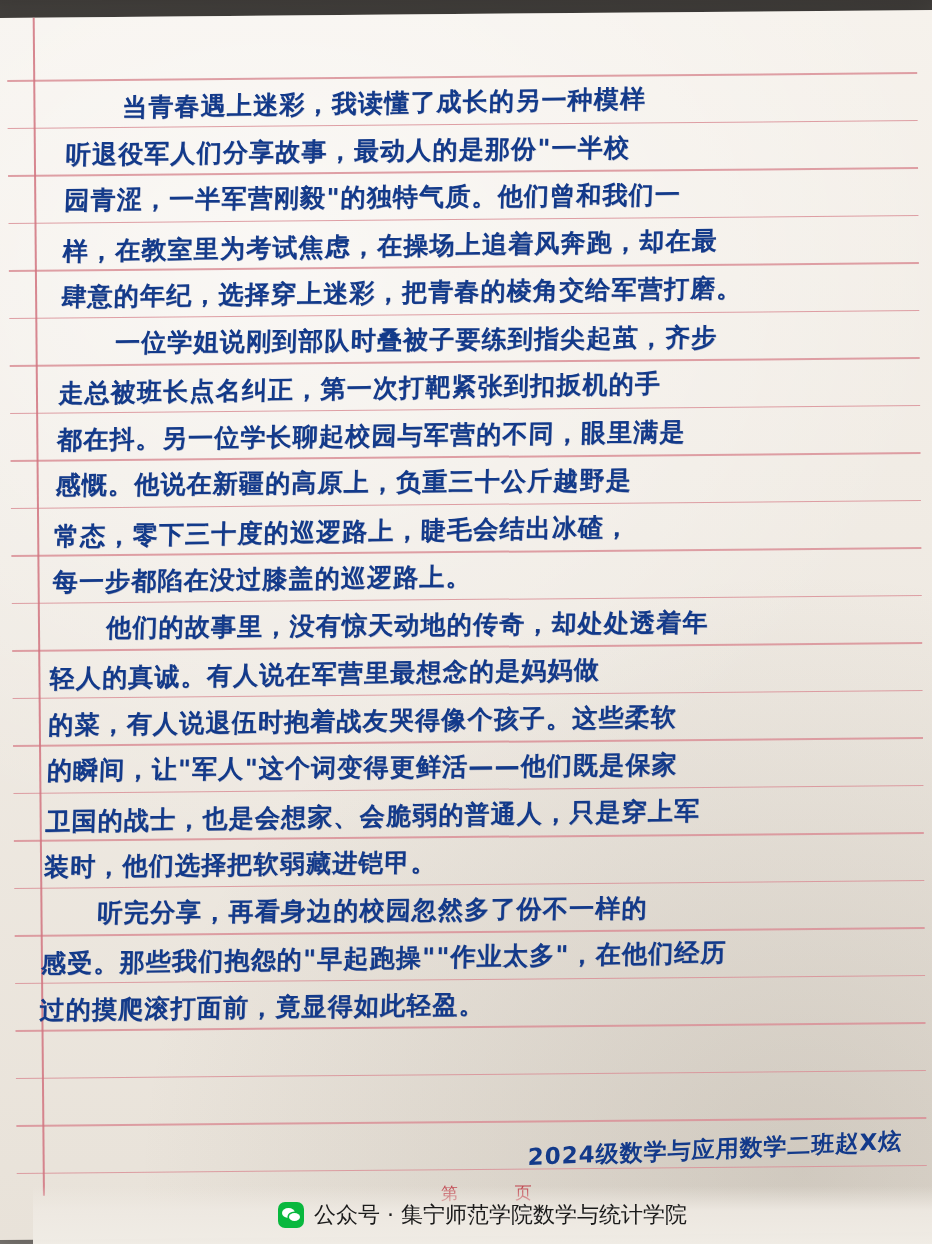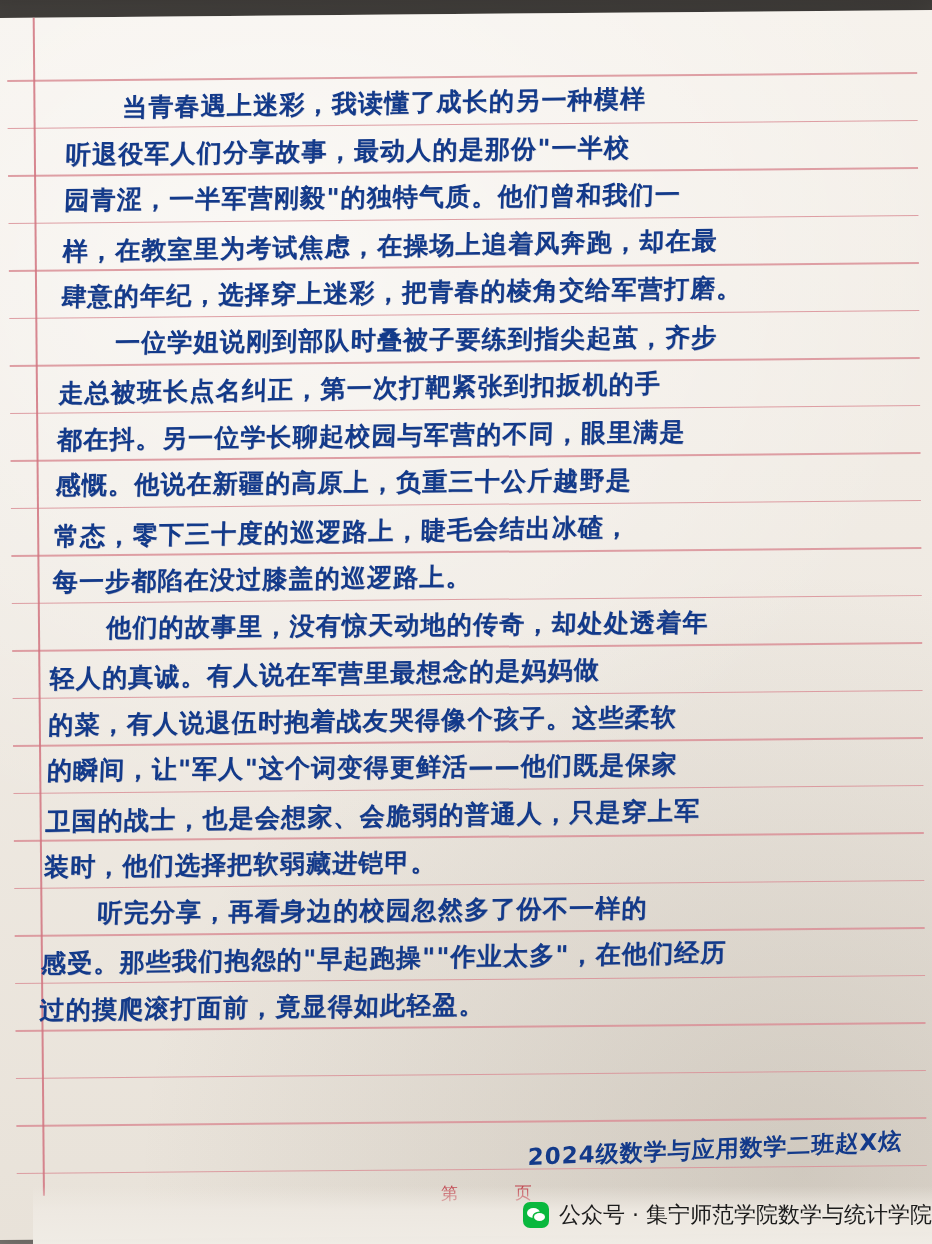--- a/index.html
+++ b/index.html
@@ -118,21 +118,21 @@
   }
   
   .watermark {
     position: absolute;
     left: 0;
     right: 0;
     bottom: 0;
     height: 58px;
     display: flex;
     align-items: center;
-    justify-content: flex-end;
+    justify-content: center;
     gap: 10px;
     color: #1b1b1b;
     font-size: 22px;
     font-family: "DejaVu Sans", sans-serif;
     background: linear-gradient(180deg, rgba(238,233,226,0) 0%, rgba(238,233,226,0.92) 42%, rgba(240,236,229,1) 100%);
     margin-left: 33px;
   }
   .wechat-badge {
     width: 26px;
     height: 26px;

